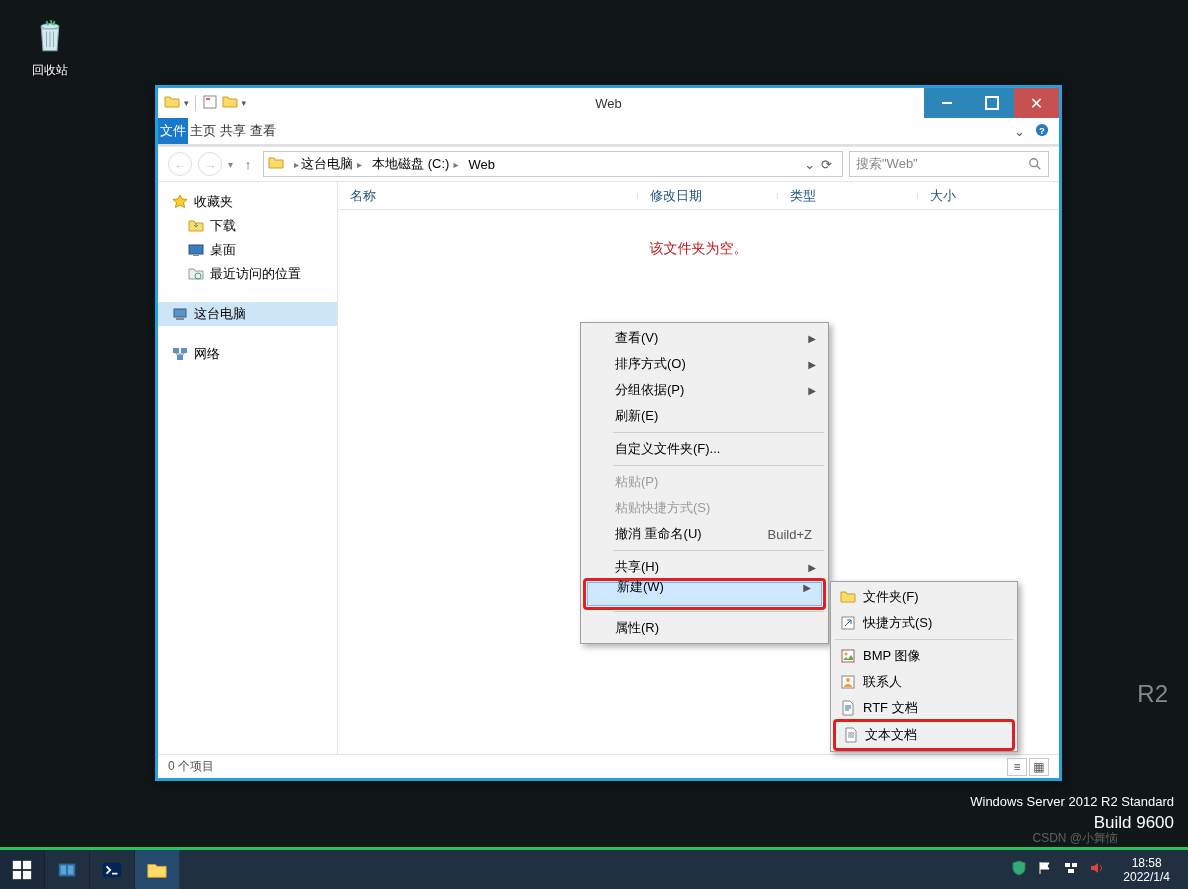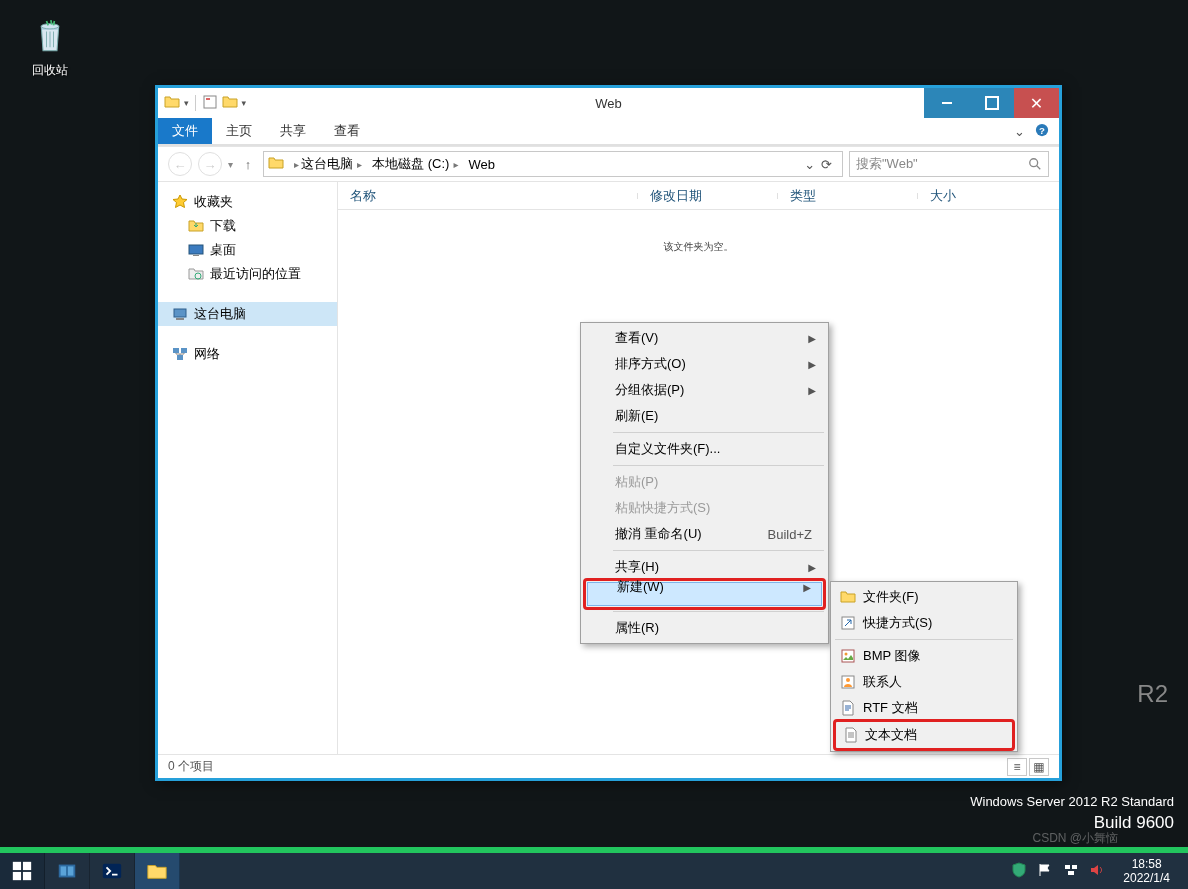--- a/index.html
+++ b/index.html
@@ -20,21 +20,21 @@
   
   .brand1 { position: absolute; right: 14px; bottom: 80px; color: #fff; font-size: 13px; }
   .brand2 { position: absolute; right: 14px; bottom: 56px; color: #fff; font-size: 17px; }
   .ghostR2 { position: absolute; right: 20px; top: 680px; color: #888; font-size: 24px; }
   .watermark { position: absolute; right: 70px; bottom: 42px; color:#aaa; font-size:12px; opacity:.5; mix-blend-mode: lighten;}
 
   
   .taskbar {
     position: absolute; left: 0; right: 0; bottom: 0; height: 42px;
     background: #203040; display: flex; align-items: stretch;
-    border-top: 6px solid #22c55e;
+    border-top: 3px solid #22c55e;
   }
   .tb-btn { width: 45px; display:flex; align-items:center; justify-content:center; border-right: 1px solid rgba(0,0,0,.25);}
   .tb-btn.start { background: #1a2a3a; }
   .tb-btn.active { background: #254a6e; }
   .tb-btn svg { width:22px; height:22px; }
   .tray { margin-left:auto; display:flex; align-items:center; gap:10px; padding:0 10px; color:#fff; }
   .tray svg { width:16px; height:16px; }
   .clock { text-align:center; font-size:12px; line-height:14px; padding:0 8px; }
 
   
@@ -52,21 +52,21 @@
   .qat .sep { width:1px; height:16px; background:#ccc; margin:0 2px;}
   .winTitle { position:absolute; left:50%; transform:translateX(-50%); font-size:13px; color:#333;}
   .winbtns { margin-left:auto; display:flex; height:100%;}
   .winbtns div { width:45px; display:flex; align-items:center; justify-content:center;}
   .winbtns .min,.winbtns .max { background:#2c86b8; color:#fff;}
   .winbtns .close { background:#c75050; color:#fff; font-size:16px;}
   .winbtns .min::before{content:"";display:block;width:10px;height:2px;background:#fff;}
   .winbtns .max::before{content:"";display:block;width:10px;height:10px;border:2px solid #fff;}
 
   .ribbonTabs { height:26px; display:flex; align-items:center; background:#fff;}
-  .rtab { padding:0 14px; height:100%; display:flex; align-items:center; color:#333; font-size:13px;}
+  .rtab { padding:0 2px; height:100%; display:flex; align-items:center; color:#333; font-size:13px;}
   .rtab.active { background:#1979ca; color:#fff;}
   .ribbonRight { margin-left:auto; display:flex; align-items:center; gap:10px; padding-right:10px;}
   .ribbonRight svg{width:14px;height:14px;}
 
   .ribbonBorder { height:2px; background:#e0e0e0; }
 
   .addrbar { height:36px; display:flex; align-items:center; gap:6px; padding:4px 10px; background:#fff; border-bottom: 1px solid #e4e4e4; border-top:1px solid #e4e4e4;}
   .navbtn { width:24px;height:24px;border:1px solid #ccc;border-radius:50%; display:flex;align-items:center;justify-content:center; color:#888;}
   .navbtn.disabled{color:#ccc;border-color:#e0e0e0;}
   .uparrow { width:18px; height:18px; display:flex;align-items:center;justify-content:center;color:#555;}
@@ -83,21 +83,21 @@
   .sgroup { margin-bottom:16px;}
   .sitem { display:flex;align-items:center;gap:6px;padding:3px 6px 3px 14px; font-size:13px;}
   .sitem.child{padding-left:30px;}
   .sitem.sel{background:#cde6f7;}
   .sitem svg{width:16px;height:16px;flex-shrink:0;}
 
   .content { flex:1; position:relative; }
   .cols { height:28px; border-bottom:1px solid #e4e4e4; display:flex; align-items:center; color:#20547a; font-size:13px;}
   .col{padding:0 12px;position:relative;}
   .col:not(:last-child)::after{content:"";position:absolute;right:0;top:6px;bottom:6px;width:1px;background:#e0e0e0;}
-  .empty{ text-align:center; color:#404040; font-size:10px; margin-top:30px;}
+  .empty{ text-align:center; color:#b91c1c; font-size:14px; margin-top:30px;}
   .statusbar { height:24px; border-top:1px solid #e4e4e4; display:flex; align-items:center; padding:0 10px; color:#555; font-size:12px;}
   .statusbar .viewbtns{margin-left:auto;display:flex;gap:2px;}
   .statusbar .viewbtns div{width:20px;height:18px;border:1px solid #c8c8c8;display:flex;align-items:center;justify-content:center;}
 
   
   .menu {
     position:absolute; background:#f0f0f0; border:1px solid #a0a0a0;
     box-shadow:3px 3px 6px rgba(0,0,0,.3); padding:2px;
     font-size:13px;
   }

